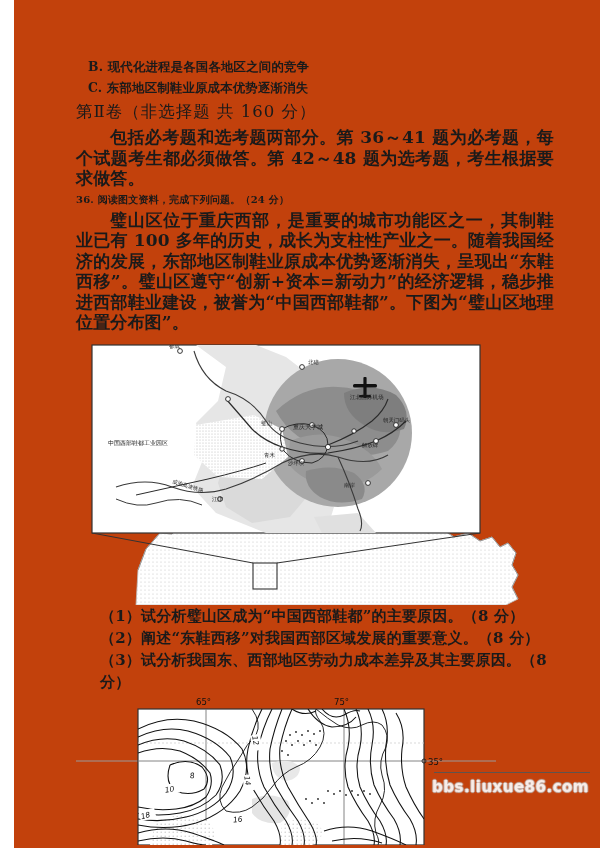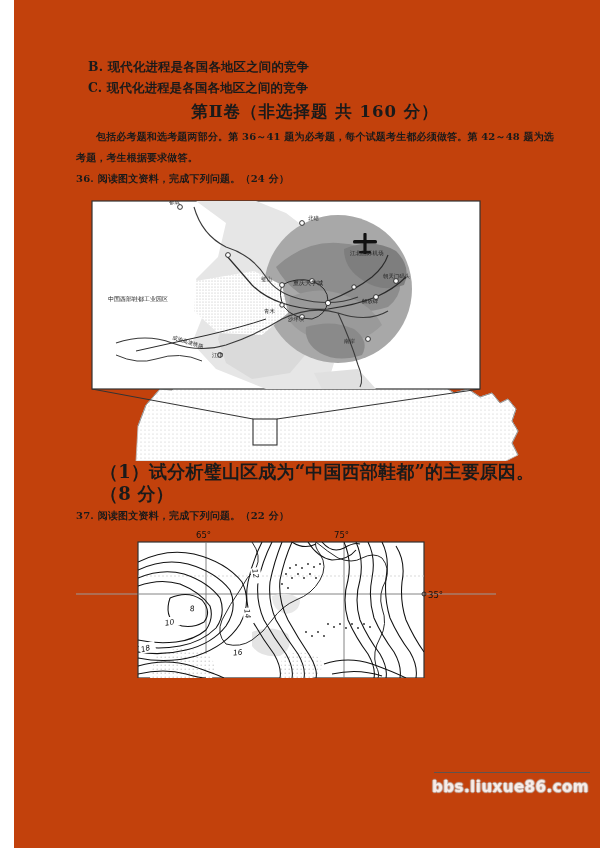--- a/index.html
+++ b/index.html
@@ -35,46 +35,46 @@
     font-size: 12.4px;
     font-weight: bold;
     line-height: 21px;
     letter-spacing: 0.2px;
     white-space: nowrap;
   }
   .opt-line.indent-b { padding-left: 12px; }
   .opt-line.indent-d { padding-left: 34px; }
 
   .section-title {
-    text-align: center;
+    text-align: left;
     font-size: 16.5px;
-    font-weight: bold;
+    font-weight: normal;
     letter-spacing: 1px;
     margin-top: 3px;
     margin-bottom: 4px;
   }
 
   .para {
-    font-size: 10px;
+    font-size: 17px;
     font-weight: bold;
     line-height: 20.5px;
     text-align: justify;
     text-justify: inter-ideograph;
     letter-spacing: 0.15px;
   }
   .para.ti { text-indent: 2em; }
 
   .qline {
     font-size: 10px;
     font-weight: bold;
     line-height: 21px;
     letter-spacing: 0.2px;
   }
   .subq {
-    font-size: 18px;
+    font-size: 15px;
     font-weight: bold;
     line-height: 22px;
     padding-left: 24px;
     letter-spacing: 0.2px;
   }
 
   
   .fig1-wrap {
     position: relative;
     width: 478px;
@@ -133,27 +133,28 @@
     background: #555;
   }
 </style>
 </head>
 <body>
 
 <div class="page">
   <div class="content">
 
     <div class="opt-line indent-b">B. 现代化进程是各国各地区之间的竞争</div>
-    <div class="opt-line indent-b">C. 现代化进程是各国各地区之间的竞争</div>
+    <div class="opt-line indent-b">C. 东部地区制鞋业原成本优势逐渐消失</div>
 
     <div class="section-title">第Ⅱ卷（非选择题 共 160 分）</div>
 
     <div class="para ti">包括必考题和选考题两部分。第 36～41 题为必考题，每个试题考生都必须做答。第 42～48 题为选考题，考生根据要求做答。</div>
 
     <div class="qline">36. 阅读图文资料，完成下列问题。（24 分）</div>
+    <div class="para ti">璧山区位于重庆西部，是重要的城市功能区之一，其制鞋业已有 100 多年的历史，成长为支柱性产业之一。随着我国经济的发展，东部地区制鞋业原成本优势逐渐消失，呈现出“东鞋西移”。璧山区遵守“创新+资本=新动力”的经济逻辑，稳步推进西部鞋业建设，被誉为“中国西部鞋都”。下图为“璧山区地理位置分布图”。</div>
 
     <div class="fig1-wrap">
       <svg class="fig1-svg" width="478" height="268" viewBox="0 0 478 268" xmlns="http://www.w3.org/2000/svg">
         <defs>
           <pattern id="dots" width="3" height="3" patternUnits="userSpaceOnUse">
             <rect width="3" height="3" fill="#ffffff"></rect>
             <circle cx="1" cy="1" r="0.55" fill="#b9b9b9"></circle>
           </pattern>
           <pattern id="dots2" width="4" height="4" patternUnits="userSpaceOnUse">
             <rect width="4" height="4" fill="#ffffff"></rect>
@@ -257,22 +258,23 @@
             <text x="268" y="150" font-size="5.4">南岸</text>
             <text x="32" y="108" font-size="6">中国西部鞋都工业园区</text>
             <text x="136" y="164" font-size="5.6">江津</text>
             <text x="96" y="146" font-size="5.4" transform="rotate(17 96 146)">成渝高速铁路</text>
           </g>
         </g>
       </svg>
     </div>
 
     <div class="subq">（1）试分析璧山区成为“中国西部鞋都”的主要原因。（8 分）</div>
-
-    <div class="qline">37. 阅读图文资料，完成下列问题。（22 分）</div>
+    <div class="subq">（2）阐述“东鞋西移”对我国西部区域发展的重要意义。（8 分）</div>
+    <div class="subq">（3）试分析我国东、西部地区劳动力成本差异及其主要原因。（8 分）</div>
+
 
     <div class="fig2-wrap">
       <svg width="478" height="150" viewBox="0 0 478 150" xmlns="http://www.w3.org/2000/svg">
         <defs>
           <clipPath id="frameClip">
             <rect x="62" y="14" width="286" height="136"></rect>
           </clipPath>
           <pattern id="sandDots" width="4" height="4" patternUnits="userSpaceOnUse">
             <rect width="4" height="4" fill="#ffffff"></rect>
             <circle cx="1.2" cy="1.2" r="0.7" fill="#c9c9c9"></circle>

